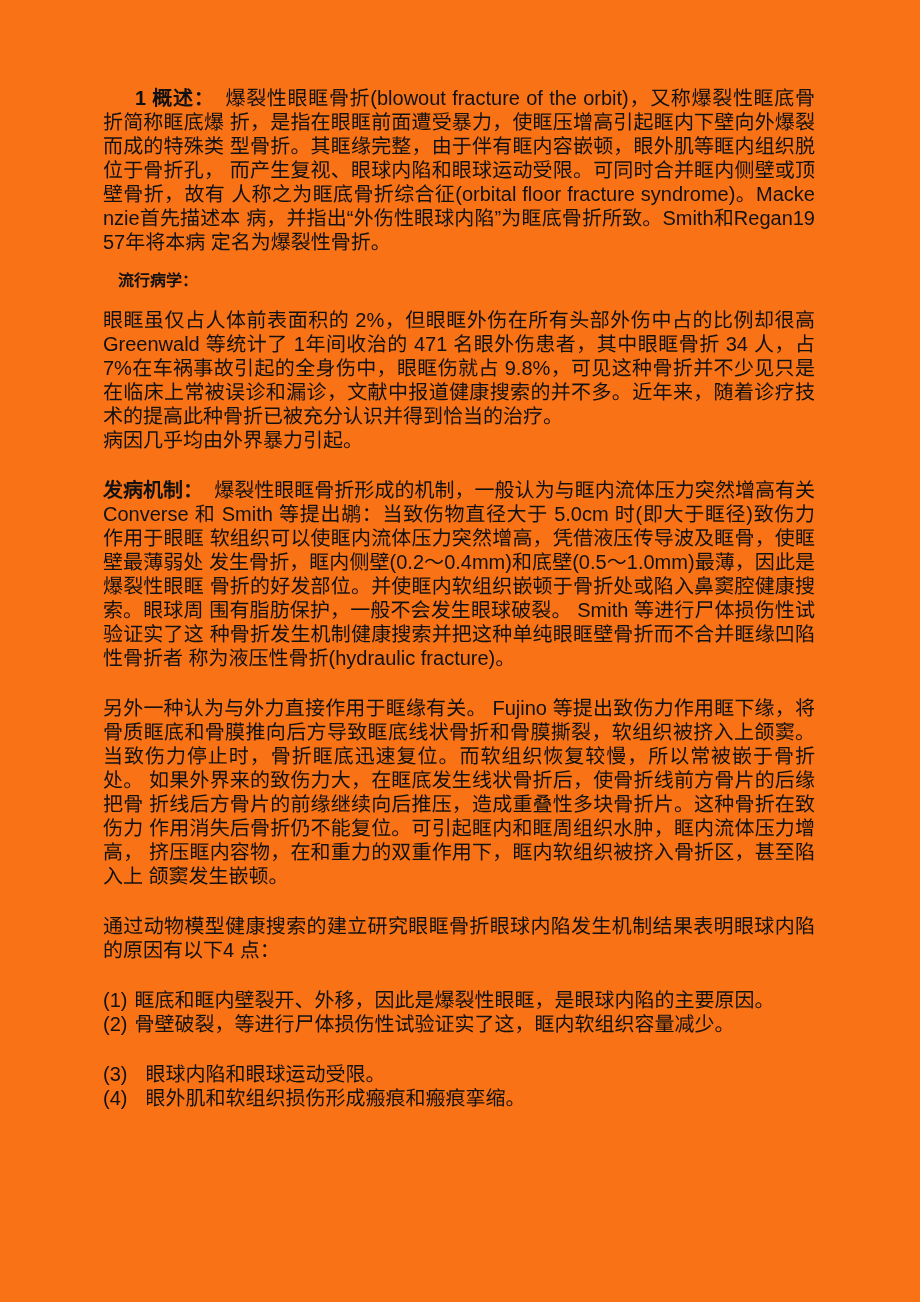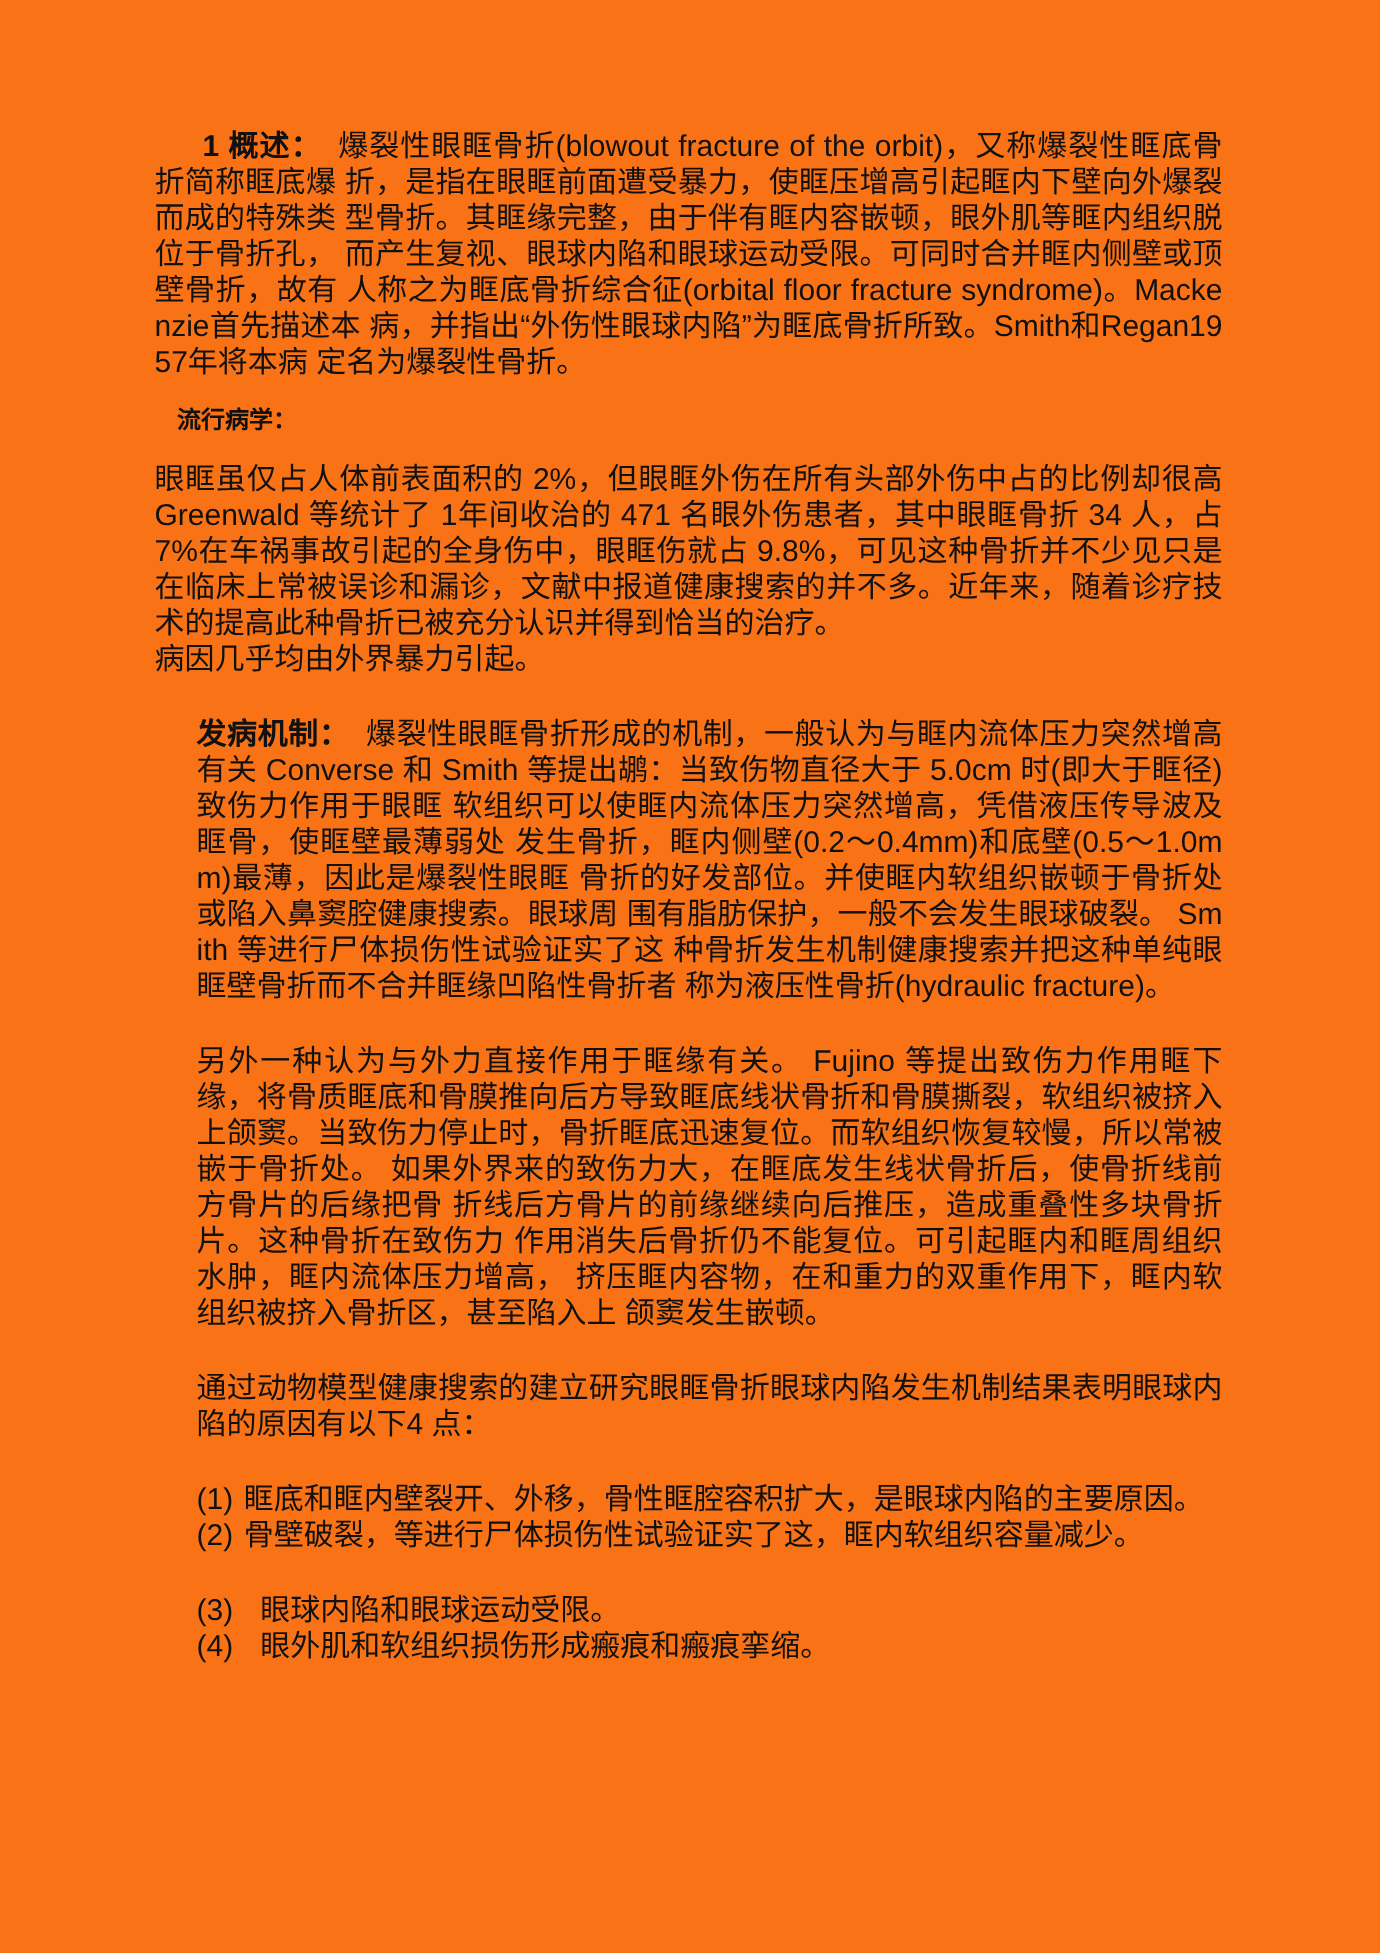--- a/index.html
+++ b/index.html
@@ -24,21 +24,20 @@
   .para {
     margin: 0;
     font-size: 20px;
     line-height: 24px;
     text-align: justify;
     word-break: break-all;
     color: #111111;
   }
   .block-gap {
     margin-top: 26px;
-    margin-left: 28px;
   }
   .first-indent {
     text-indent: 1.6em;
   }
   .heading {
     margin: 15px;
     font-size: 16px;
     line-height: 24px;
     font-weight: 700;
     color: #111111;
@@ -78,21 +77,21 @@
     <p class="para block-gap">
       <span class="lead">发病机制：</span><span>爆裂性眼眶骨折形成的机制，一般认为与眶内流体压力突然增高有关 Converse 和 Smith 等提出鹕：当致伤物直径大于 5.0cm 时(即大于眶径)致伤力作用于眼眶 软组织可以使眶内流体压力突然增高，凭借液压传导波及眶骨，使眶壁最薄弱处 发生骨折，眶内侧壁(0.2～0.4mm)和底壁(0.5～1.0mm)最薄，因此是爆裂性眼眶 骨折的好发部位。并使眶内软组织嵌顿于骨折处或陷入鼻窦腔健康搜索。眼球周 围有脂肪保护，一般不会发生眼球破裂。 Smith 等进行尸体损伤性试验证实了这 种骨折发生机制健康搜索并把这种单纯眼眶壁骨折而不合并眶缘凹陷性骨折者 称为液压性骨折(hydraulic fracture)。</span>
     </p>
 
     <p class="para block-gap">另外一种认为与外力直接作用于眶缘有关。 Fujino 等提出致伤力作用眶下缘，将骨质眶底和骨膜推向后方导致眶底线状骨折和骨膜撕裂，软组织被挤入上颌窦。当致伤力停止时，骨折眶底迅速复位。而软组织恢复较慢，所以常被嵌于骨折处。 如果外界来的致伤力大，在眶底发生线状骨折后，使骨折线前方骨片的后缘把骨 折线后方骨片的前缘继续向后推压，造成重叠性多块骨折片。这种骨折在致伤力 作用消失后骨折仍不能复位。可引起眶内和眶周组织水肿，眶内流体压力增高， 挤压眶内容物，在和重力的双重作用下，眶内软组织被挤入骨折区，甚至陷入上 颌窦发生嵌顿。</p>
 
     <p class="para block-gap">通过动物模型健康搜索的建立研究眼眶骨折眼球内陷发生机制结果表明眼球内陷的原因有以下4 点：</p>
 
     <div class="cause-group block-gap">
       <div class="cause-row">
-        <span class="marker">(1)</span><span>眶底和眶内壁裂开、外移，骨性眶腔容积扩大，是眼球内陷的主要原因。</span>
+        <span class="marker">(1)</span><span>眶底和眶内壁裂开、外移，因此是爆裂性眼眶，是眼球内陷的主要原因。</span>
       </div>
       <div class="cause-row">
         <span class="marker">(2)</span><span>骨壁破裂，等进行尸体损伤性试验证实了这，眶内软组织容量减少。</span>
       </div>
     </div>
 
     <div class="cause-group block-gap">
       <div class="cause-row wide-gap">
         <span class="marker">(3)</span><span>眼球内陷和眼球运动受限。</span>
       </div>

